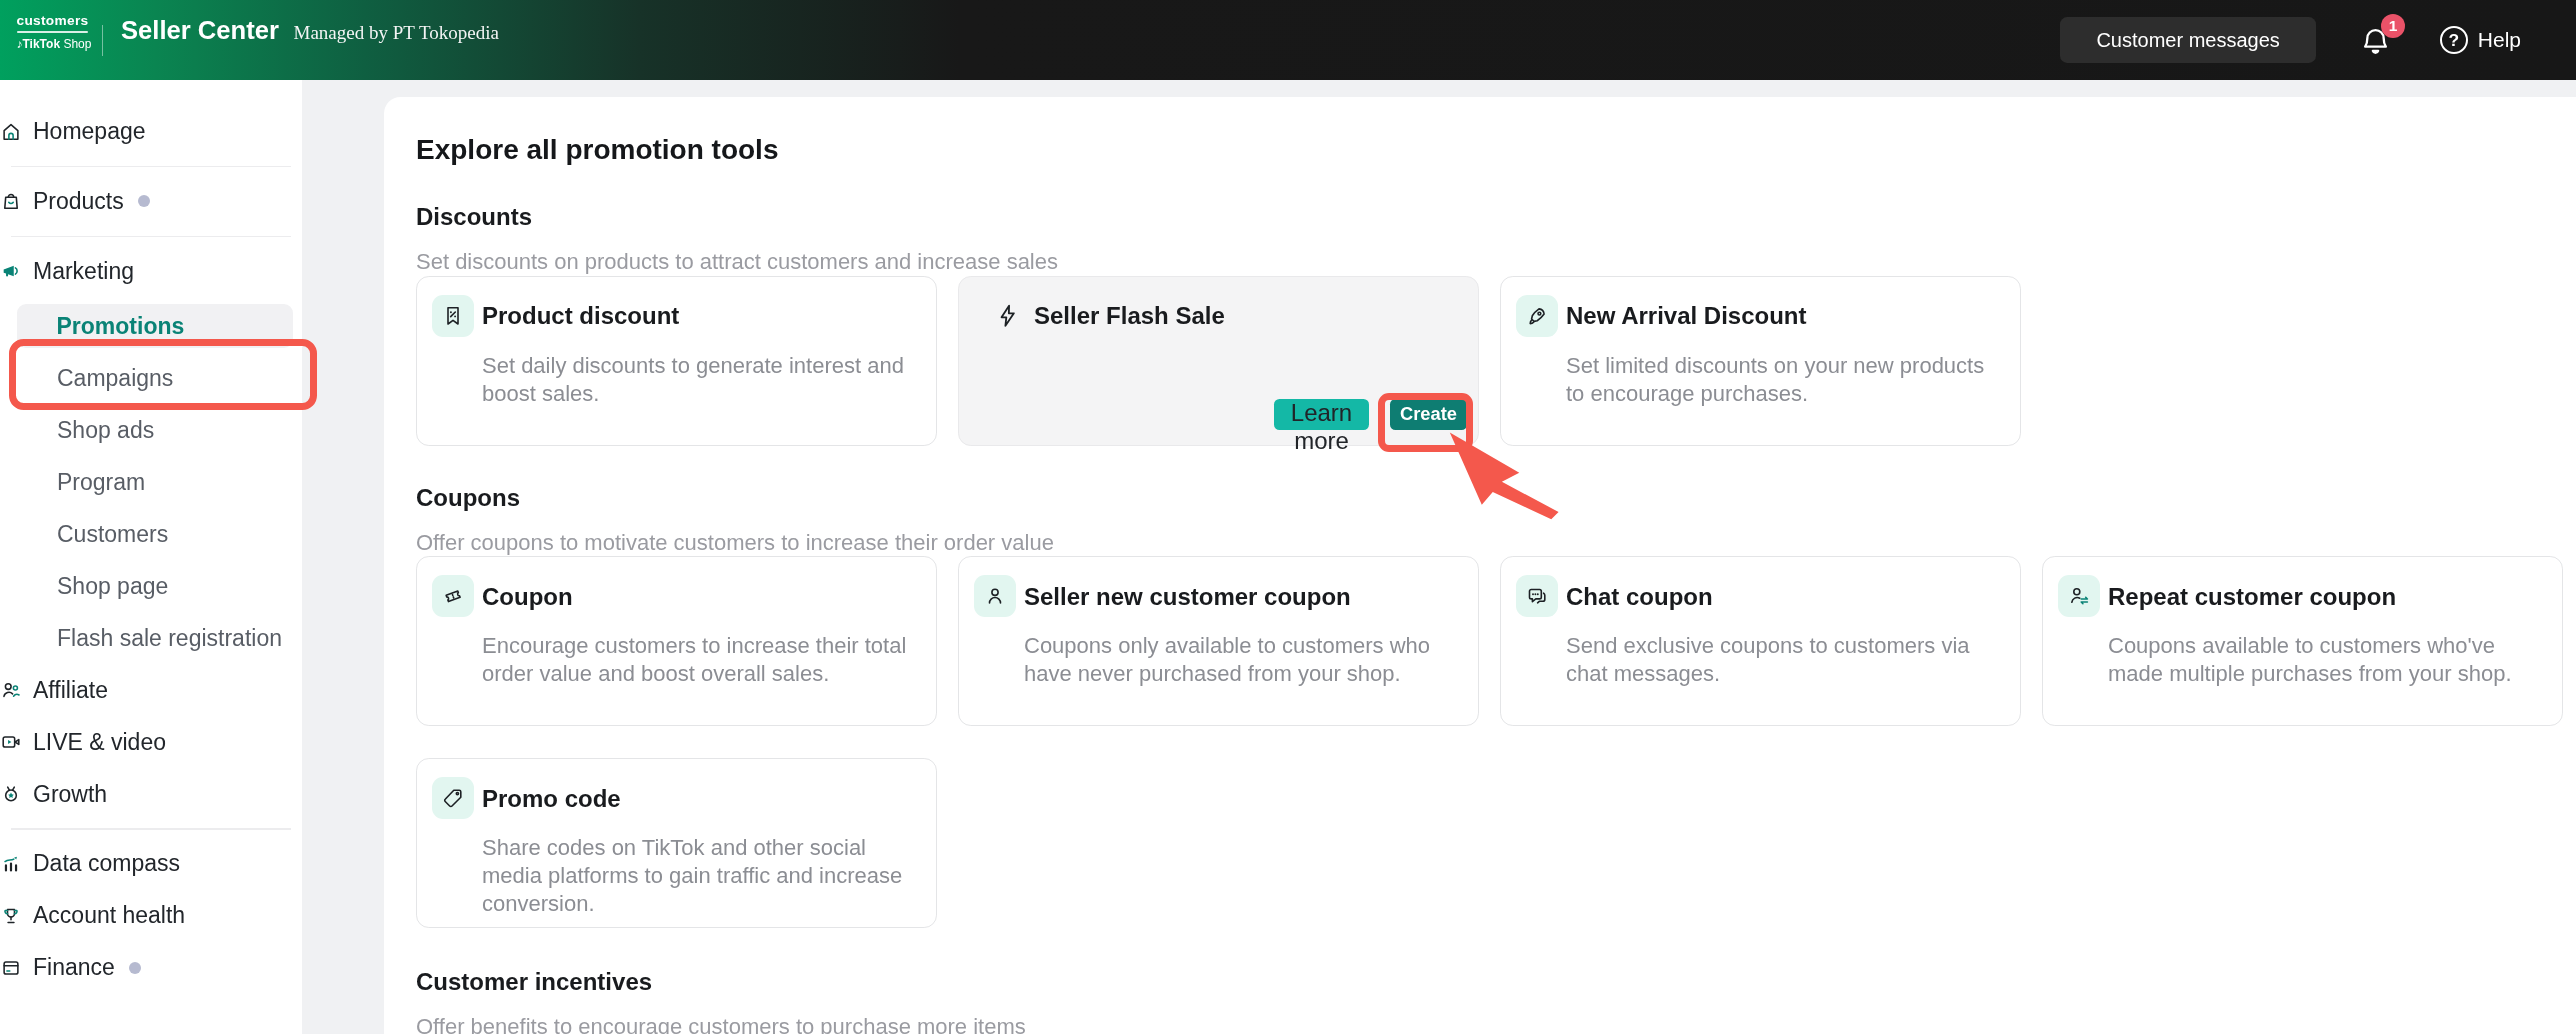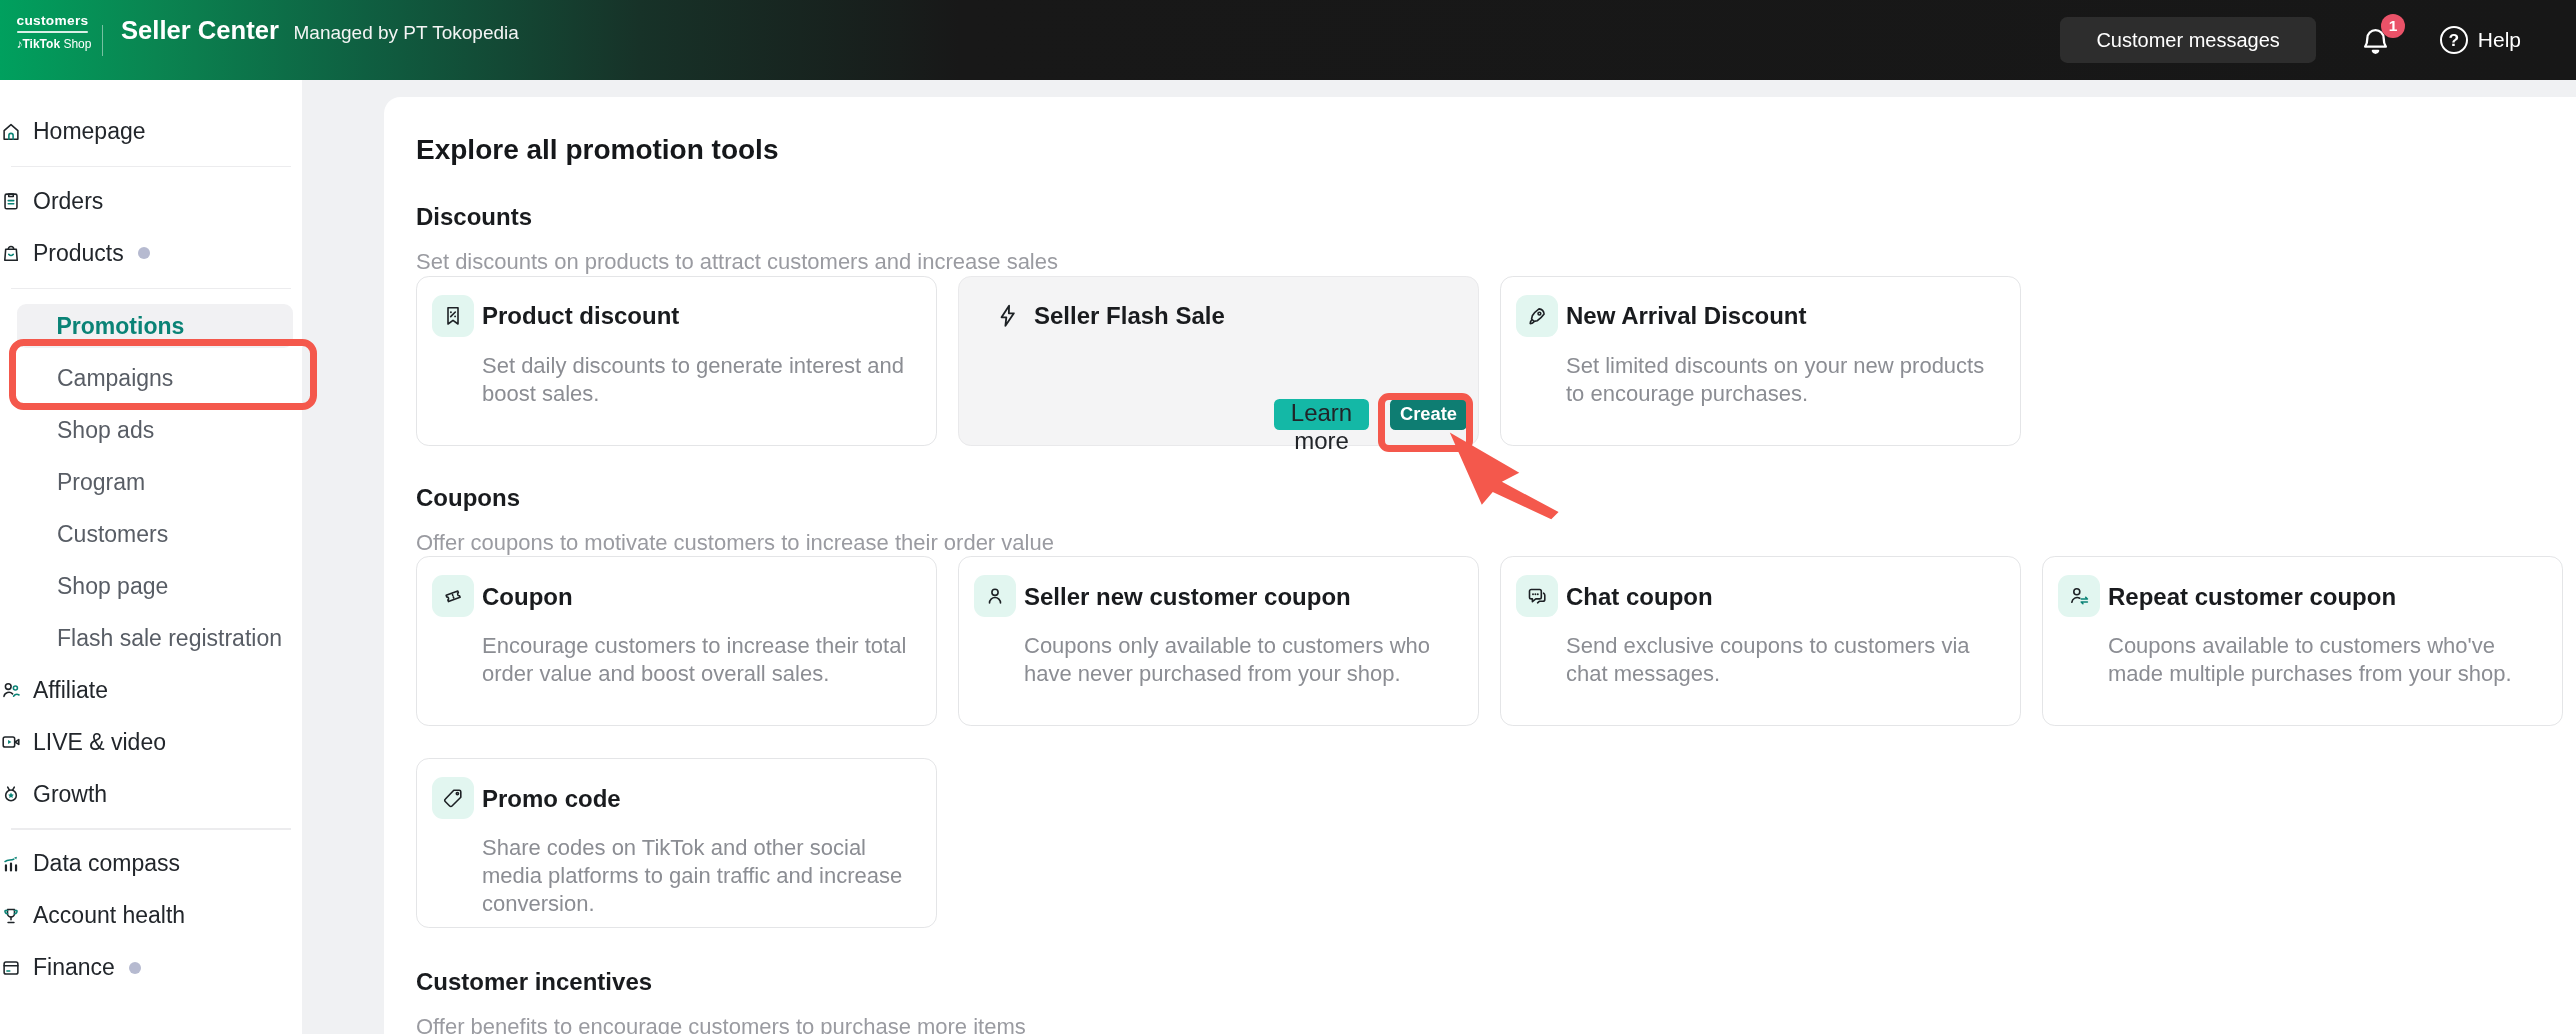--- a/index.html
+++ b/index.html
@@ -10,21 +10,21 @@
   .topbar { position:absolute; left:0; top:0; width:2576px; height:80px;
     background:linear-gradient(90deg,#00a05e 0px,#0a8551 155px,#0f5f41 366px,#173228 640px,#181818 960px,#171717 100%); }
   .logo { position:absolute; left:16.5px; top:12.8px; width:71px; text-align:center; color:#fff; }
   .logo-top { font-size:13.7px; font-weight:bold; letter-spacing:0.3px; }
   .logo-line { height:1.8px; background:rgba(255,255,255,.85); margin:3.7px 0 3.7px 0; border-radius:0.9px; }
   .logo-bottom { font-size:12px; white-space:nowrap; }
   .logo-bottom b { font-weight:bold; }
   .bar-sep { position:absolute; left:102px; top:25px; width:0.9px; height:31px; background:rgba(255,255,255,.45); }
   .bar-title-row { position:absolute; left:121px; top:0; height:60px; display:flex; align-items:center; gap:14.6px; }
   .bar-title { color:#fff; font-size:25.6px; font-weight:bold; }
-  .bar-subtitle { color:#f4f5f5; font-size:19px; padding-top:6.4px; }
+  .bar-subtitle { color:#f4f5f5; font-size:19px; padding-top:6.4px;font-family:Liberation Serif, serif; }
   .bar-right { position:absolute; right:55px; top:0; height:80px; display:flex; align-items:center; gap:42px; }
   .cm-btn { height:46px; padding:0 36px; background:#2d2d2d; border:none; border-radius:7.3px;
     color:#fff; font-size:20px; font-weight:500; font-family:inherit; cursor:pointer; }
   .bell-wrap { position:relative; width:40px; height:44px; }
   .bell-wrap svg { position:absolute; left:0; bottom:1.8px; }
   .badge { position:absolute; top:-3.7px; right:-7.3px; min-width:24px; height:24px; background:#ea5268;
     border-radius:12px; color:#fff; font-size:15.5px; font-weight:bold; display:flex; align-items:center; justify-content:center; }
   .help-wrap { display:flex; align-items:center; gap:10px; color:#fff; font-size:21px; }
   .help-circle { width:28px; height:28px; border:2.3px solid #fff; border-radius:50%;
     display:flex; align-items:center; justify-content:center; font-size:17.4px; font-weight:bold; }
@@ -110,45 +110,44 @@
       <svg width="22" height="22" viewBox="0 0 24 24" fill="none" stroke="#1f2428" stroke-width="1.7" stroke-linecap="round" stroke-linejoin="round">
         <path d="M4.5 10.5 12 4l7.5 6.5V20h-15z"></path>
           <path d="M9.7 20v-4.2a2.3 2.3 0 0 1 4.6 0V20" stroke="#0a8376"></path>
       </svg>
       </span>
     <span class="s-label">Homepage</span>
   </div>
 
   <div class="s-div"></div>
 
-  <div class="s-item">
-    <span class="s-ico">
-      <svg width="22" height="22" viewBox="0 0 24 24" fill="none" stroke="#1f2428" stroke-width="1.7" stroke-linecap="round" stroke-linejoin="round">
-        <rect x="5.5" y="4.5" width="13" height="16" rx="1.8"></rect>
-          <path d="M9.5 4.5h5v2.6h-5z"></path>
-          <path d="M9 11.6h6M9 15h6" stroke="#0a8376"></path>
-      </svg>
-      </span>
-    <span class="s-label">Orders</span>
-  </div>
 
   <div class="s-item">
     <span class="s-ico">
       <svg width="22" height="22" viewBox="0 0 24 24" fill="none" stroke="#1f2428" stroke-width="1.7" stroke-linecap="round" stroke-linejoin="round">
         <path d="M6.2 8h11.6l1 12H5.2z"></path>
           <path d="M9 8a3 3 0 0 1 6 0"></path>
           <path d="M9.6 13.5c1.6 1.6 3.2 1.6 4.8 0" stroke="#0a8376"></path>
       </svg>
       </span>
     <span class="s-label">Products</span>
     <span class="s-dot"></span>
   </div>
 
   <div class="s-div"></div>
 
+  <div class="s-item">
+    <span class="s-ico">
+      <svg width="22" height="22" viewBox="0 0 24 24" fill="none">
+        <path fill="#0a8376" d="M4 10.3v3.6l2.6.9V17a1.1 1.1 0 0 0 2.2 0v-1.4l6.2 2.2V6.2z"></path>
+        <path d="M16.8 8.6a4 4 0 0 1 0 6.8" stroke="#0a8376" stroke-width="1.7" stroke-linecap="round"></path>
+      </svg>
+      </span>
+    <span class="s-label">Marketing</span>
+  </div>
 
   <div class="s-pill">
     <span class="s-label">Promotions</span>
   </div>
 
   <div class="s-sub">
     <span class="s-label">Campaigns</span>
   </div>
   <div class="s-sub">
     <span class="s-label">Shop ads</span>

